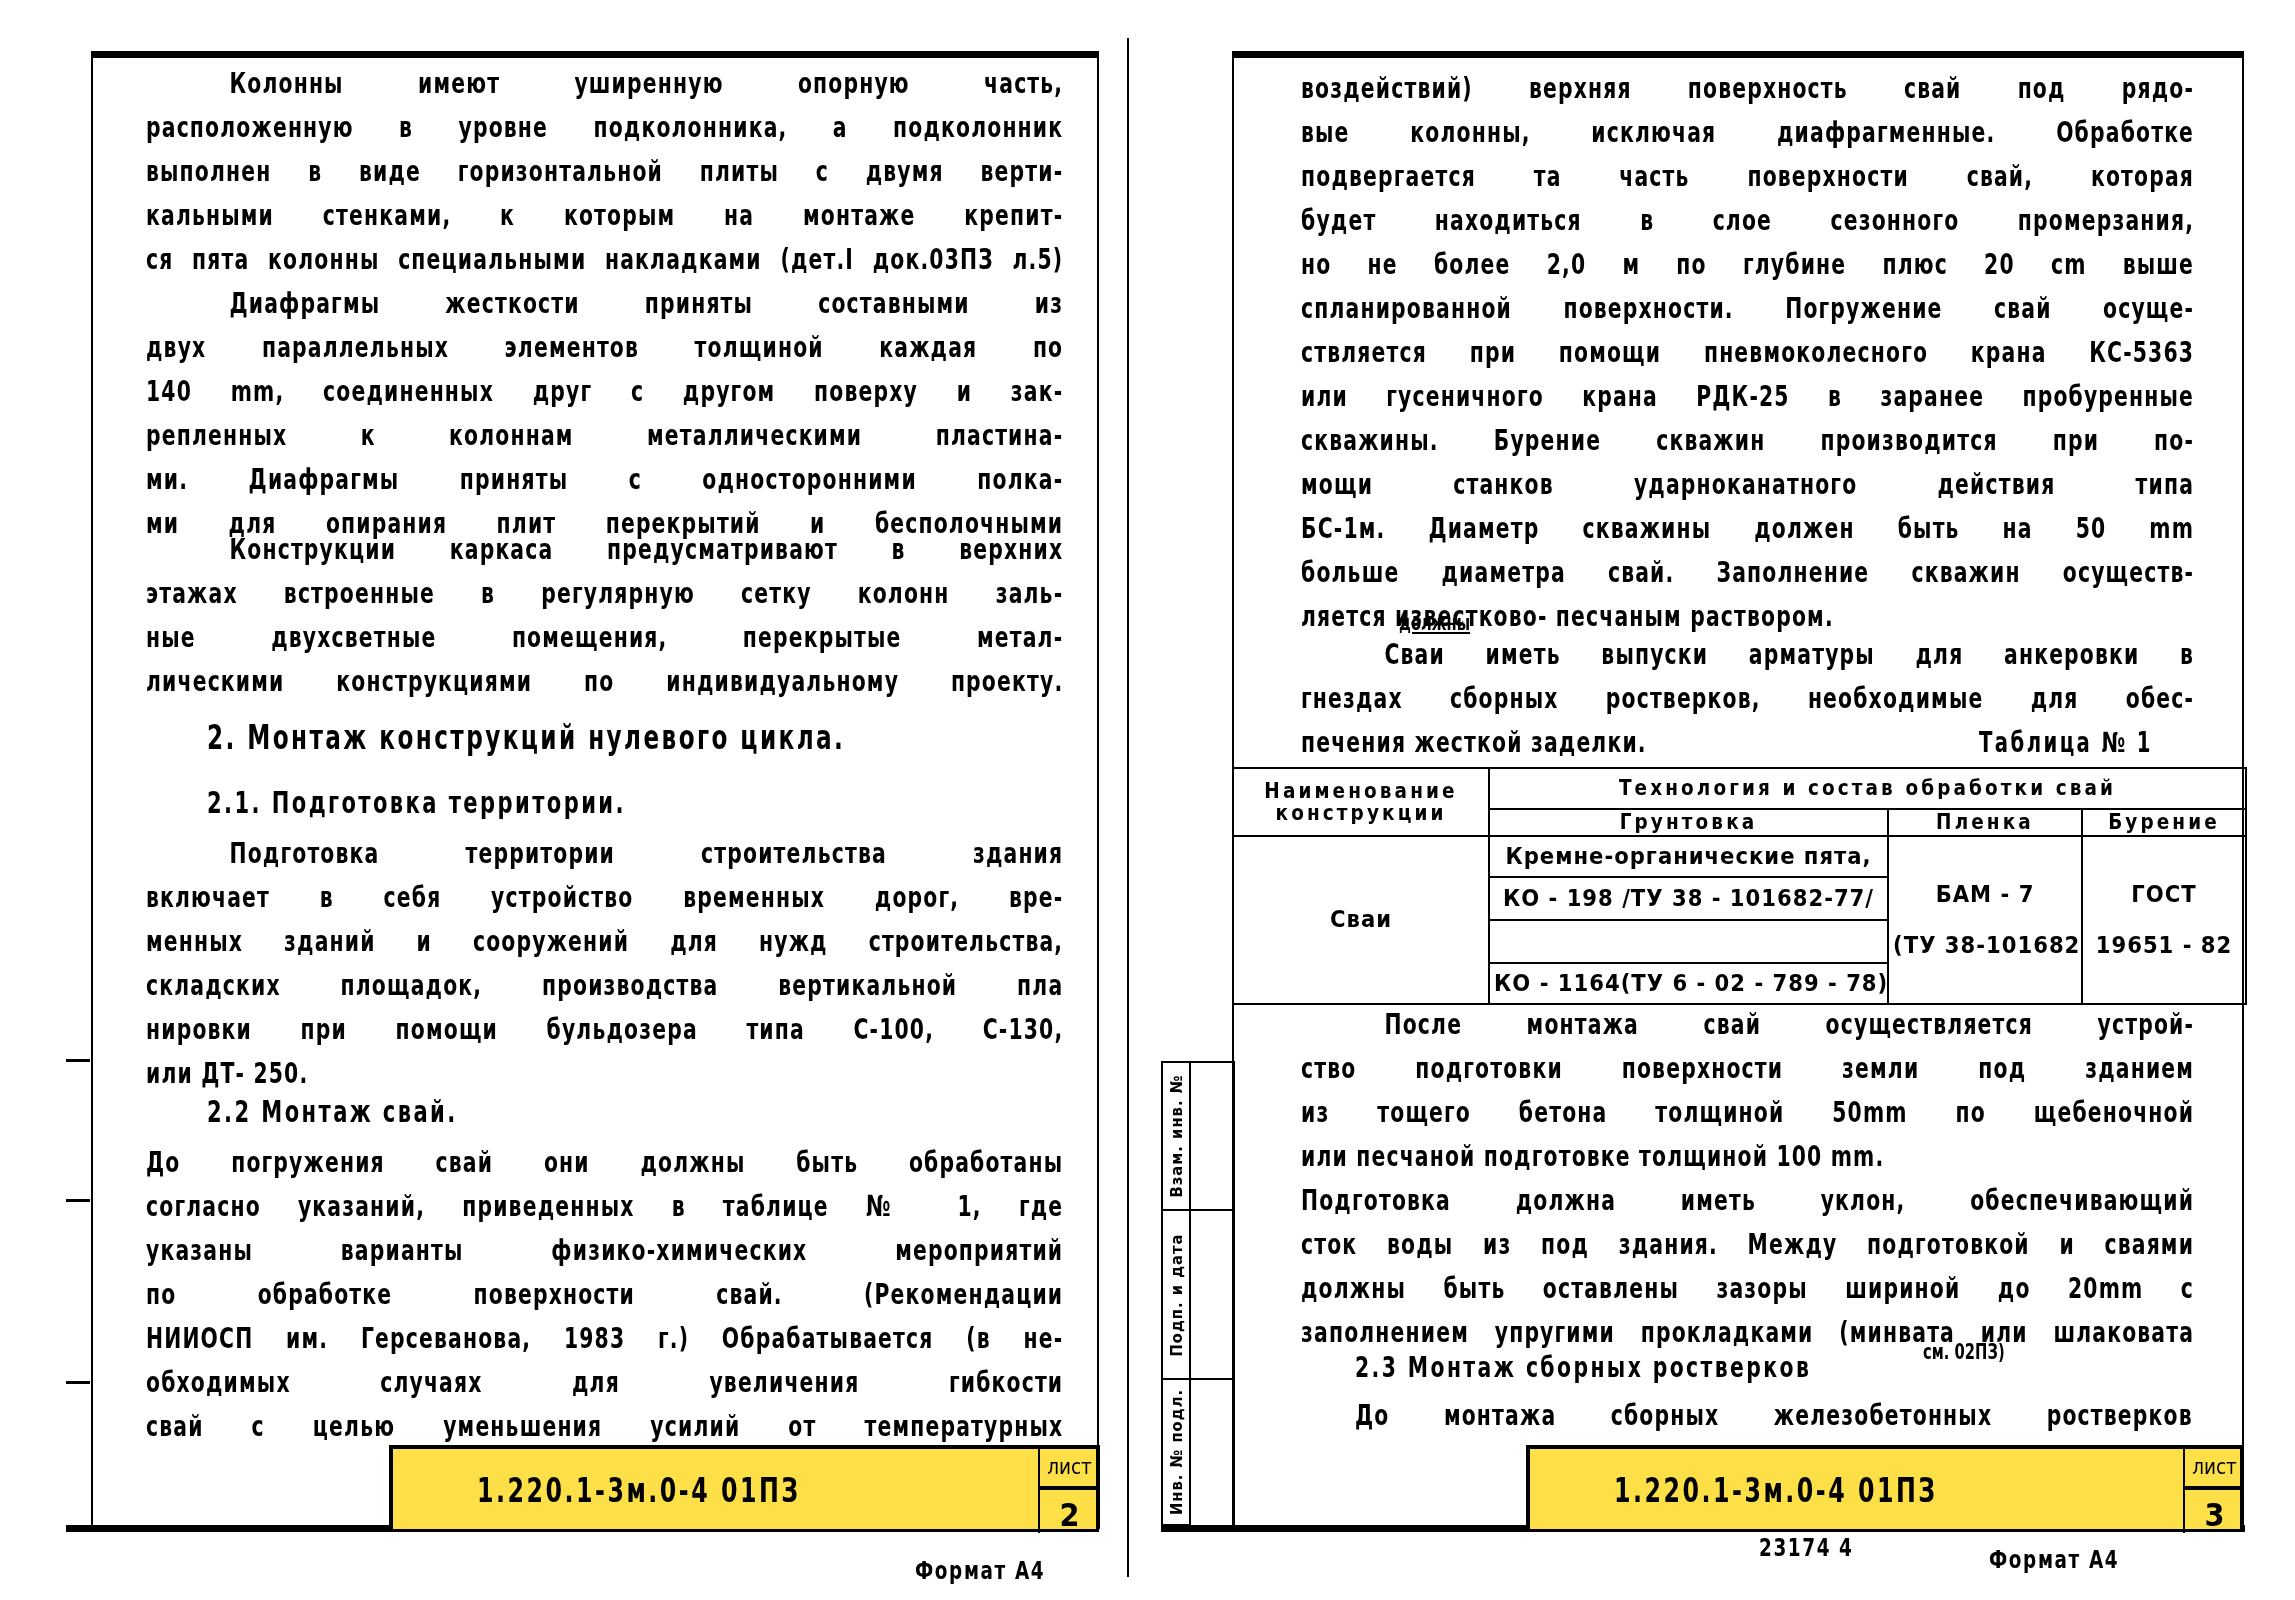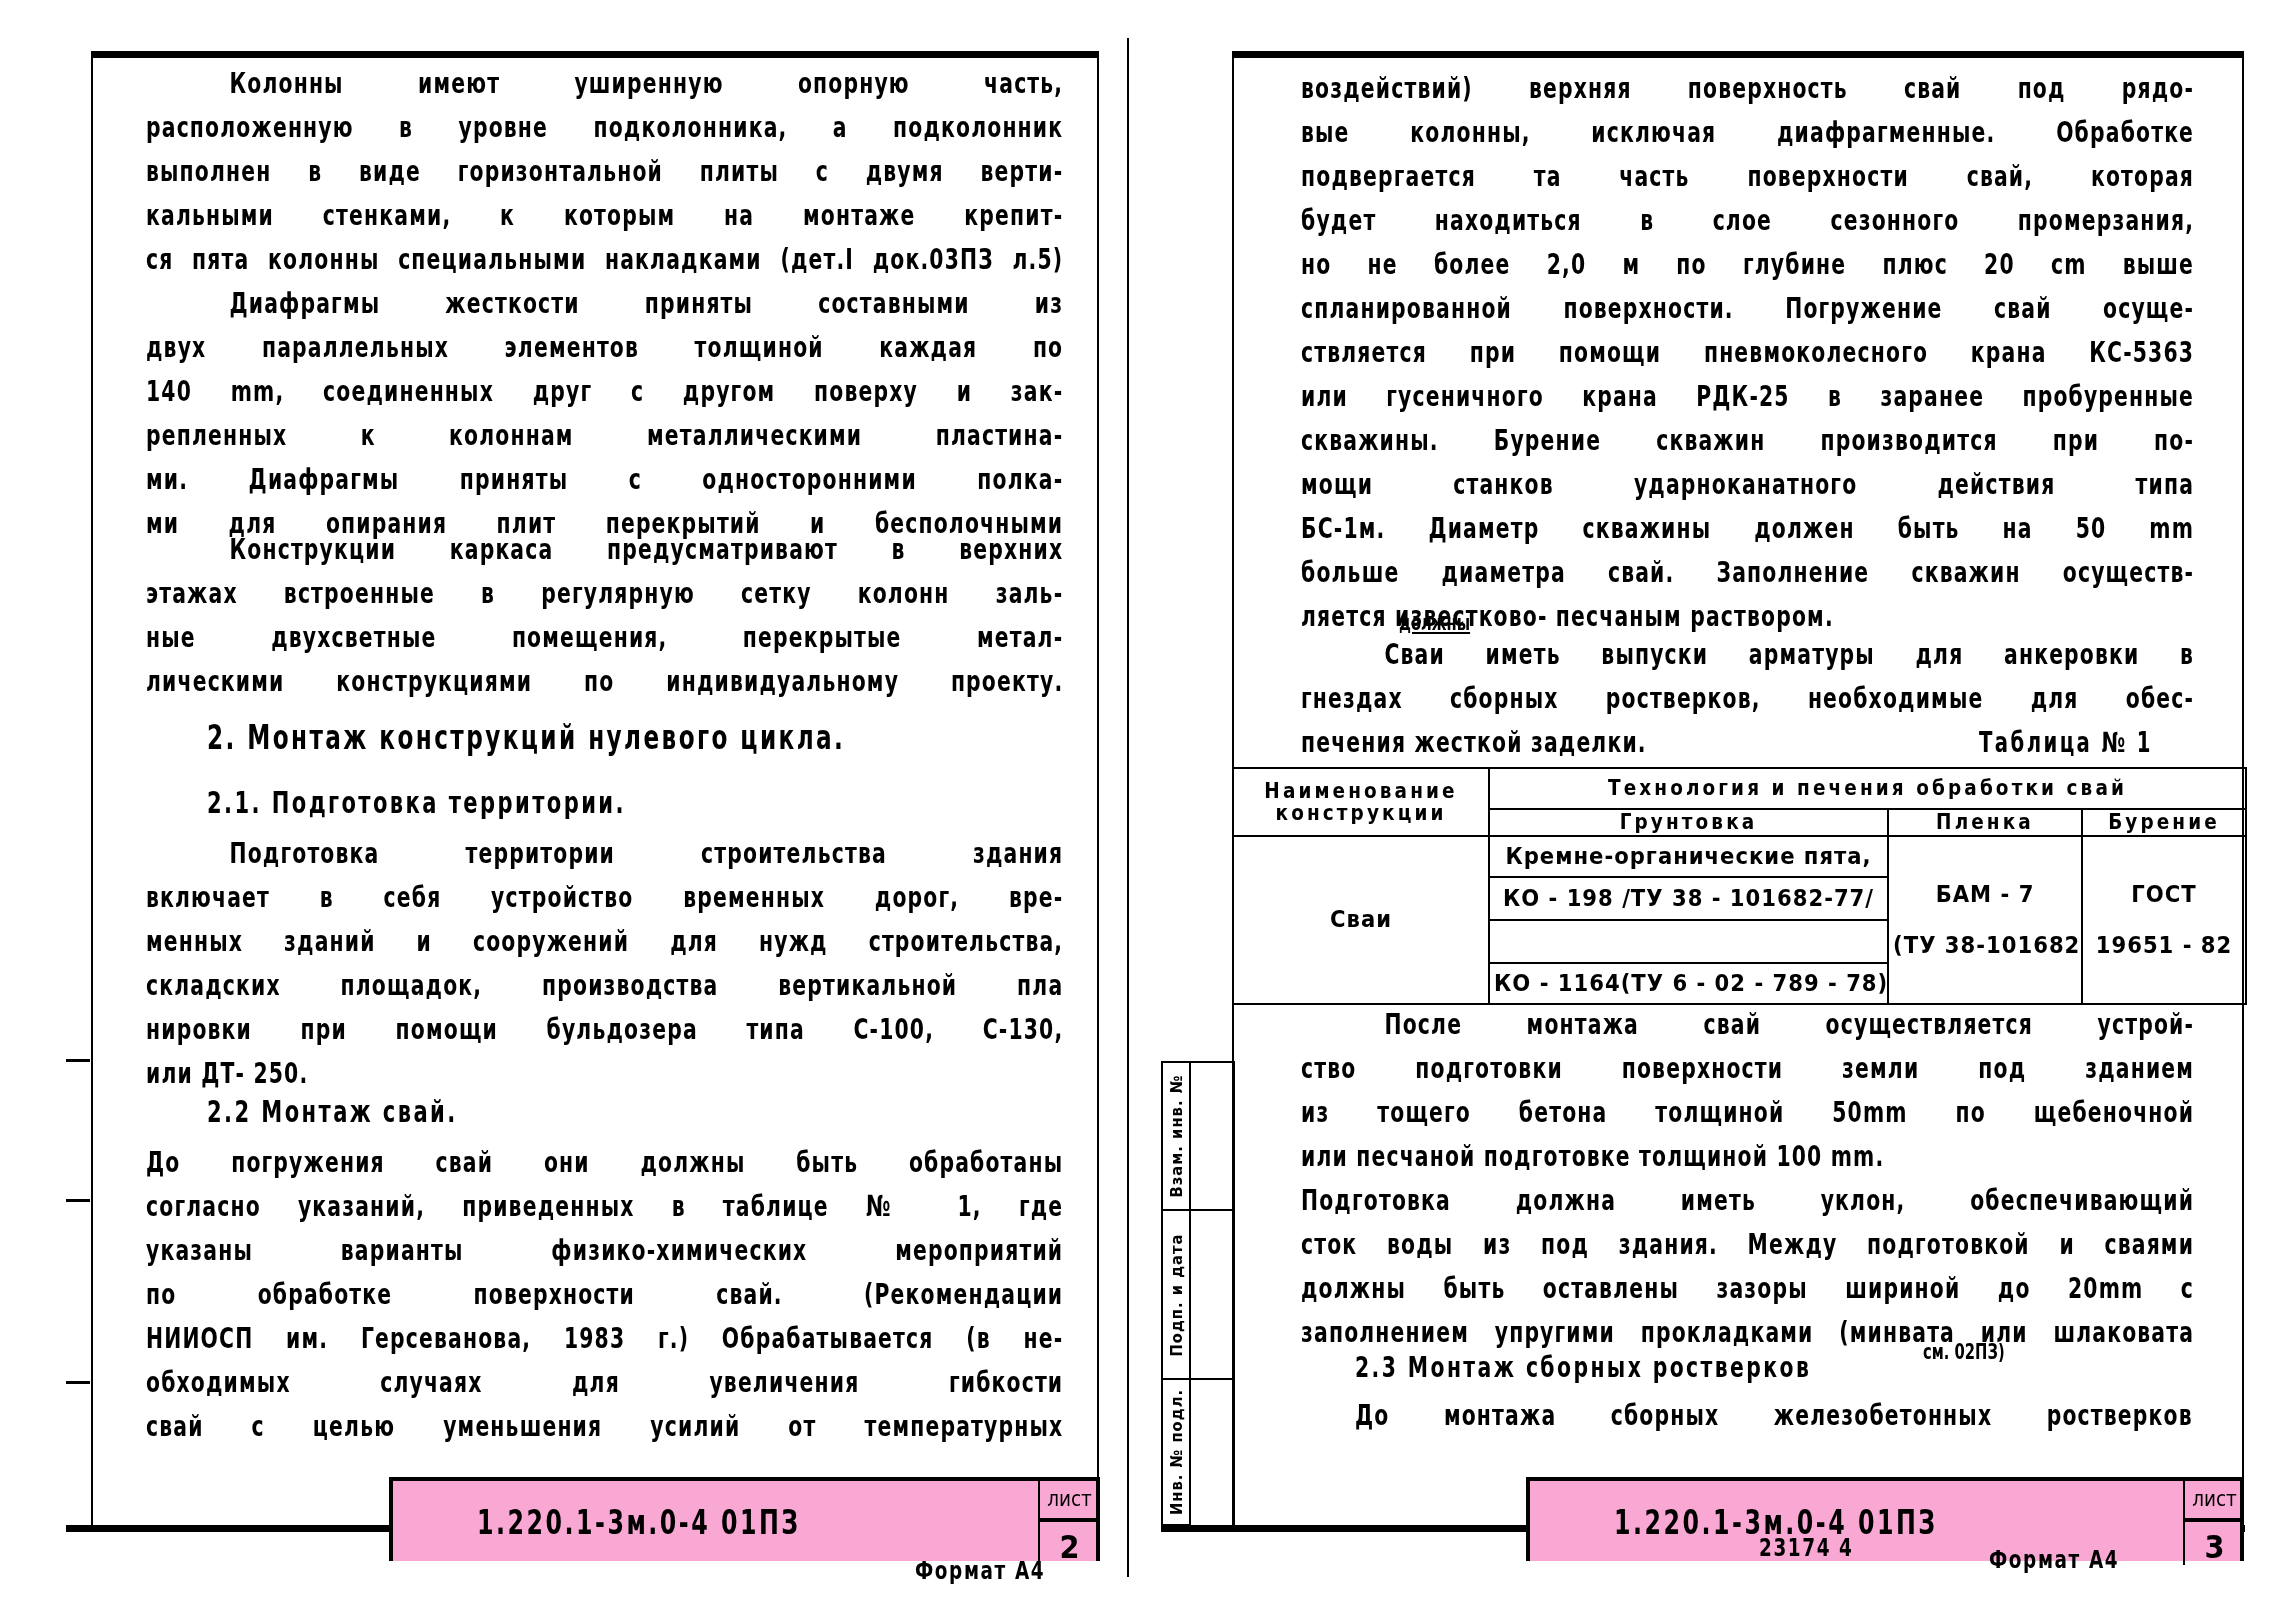--- a/index.html
+++ b/index.html
@@ -9,21 +9,21 @@
   .frame-bottom { position:absolute; height:7.2px; background:#000; }
   .rule { position:absolute; background:#000; }
   .tick { position:absolute; width:23.5px; height:2.6px; background:#000; }
   .text-block { position:absolute; font-size:29px; line-height:44px; letter-spacing:1.5px;
                 font-weight:bold; transform:scaleX(0.78); transform-origin:left top; }
   .line { white-space:nowrap; display:block; text-align:justify; text-align-last:justify; }
   .line.last { text-align-last:left; }
   .indent { padding-left:107px; }
   .heading { position:absolute; font-size:33px; font-weight:bold; white-space:nowrap;
              transform:scaleX(0.78); transform-origin:left top; letter-spacing:3.1px; }
-  .title-block { position:absolute; border:4.1px solid #000; border-bottom:none; box-sizing:border-box; background:#f9a8d4;margin-top:32px; }
+  .title-block { position:absolute; border:4.1px solid #000; border-bottom:none; box-sizing:border-box; background:#fde047; }
   .code { position:absolute; font-size:33px; font-weight:bold; white-space:nowrap; transform:scaleX(0.8); transform-origin:left top; letter-spacing:3.1px; }
   .sheet-cell { position:absolute; border-left:2.6px solid #000; box-sizing:border-box; }
   .sheet-label { position:absolute; top:0; left:0; right:0; height:37px; border-bottom:4.1px solid #000;
                  font-size:20.5px; font-weight:normal; text-align:center; line-height:36px; }
   .sheet-num { position:absolute; top:41px; left:0; right:0; bottom:0; font-size:32px; font-weight:bold;
                text-align:center; line-height:51px; }
   .format { position:absolute; font-size:25.6px; font-weight:bold; white-space:nowrap;
             transform:scaleX(0.8); transform-origin:left top; letter-spacing:2px; }
   table.spec { position:absolute; border-collapse:collapse; table-layout:fixed; }
   table.spec td { border:2.6px solid #000; padding:0 4.1px; font-weight:bold; text-align:center;
@@ -144,21 +144,21 @@
       <col style="width:399px;">
       <col style="width:194px;">
       <col style="width:164px;">
   </colgroup>
   <tbody>
       <tr style="height:41px;">
     <td rowspan="2" class="hdr">
       <span>Наименование</span><br>
       <span>конструкции</span>
     </td>
-    <td colspan="3" class="hdr">Технология   и  печения   обработки   свай</td>
+    <td colspan="3" class="hdr">Технология   и  состав   обработки   свай</td>
   </tr>
   <tr style="height:27px;margin-top:38px;">
     <td class="hdr">Грунтовка</td>
     <td class="hdr">Пленка</td>
     <td class="hdr">Бурение</td>
   </tr>
   <tr style="height:41px;">
     <td rowspan="4" class="cell">Сваи</td>
     <td class="cell">Кремне-органические пята,</td>
     <td rowspan="4" class="cell">

